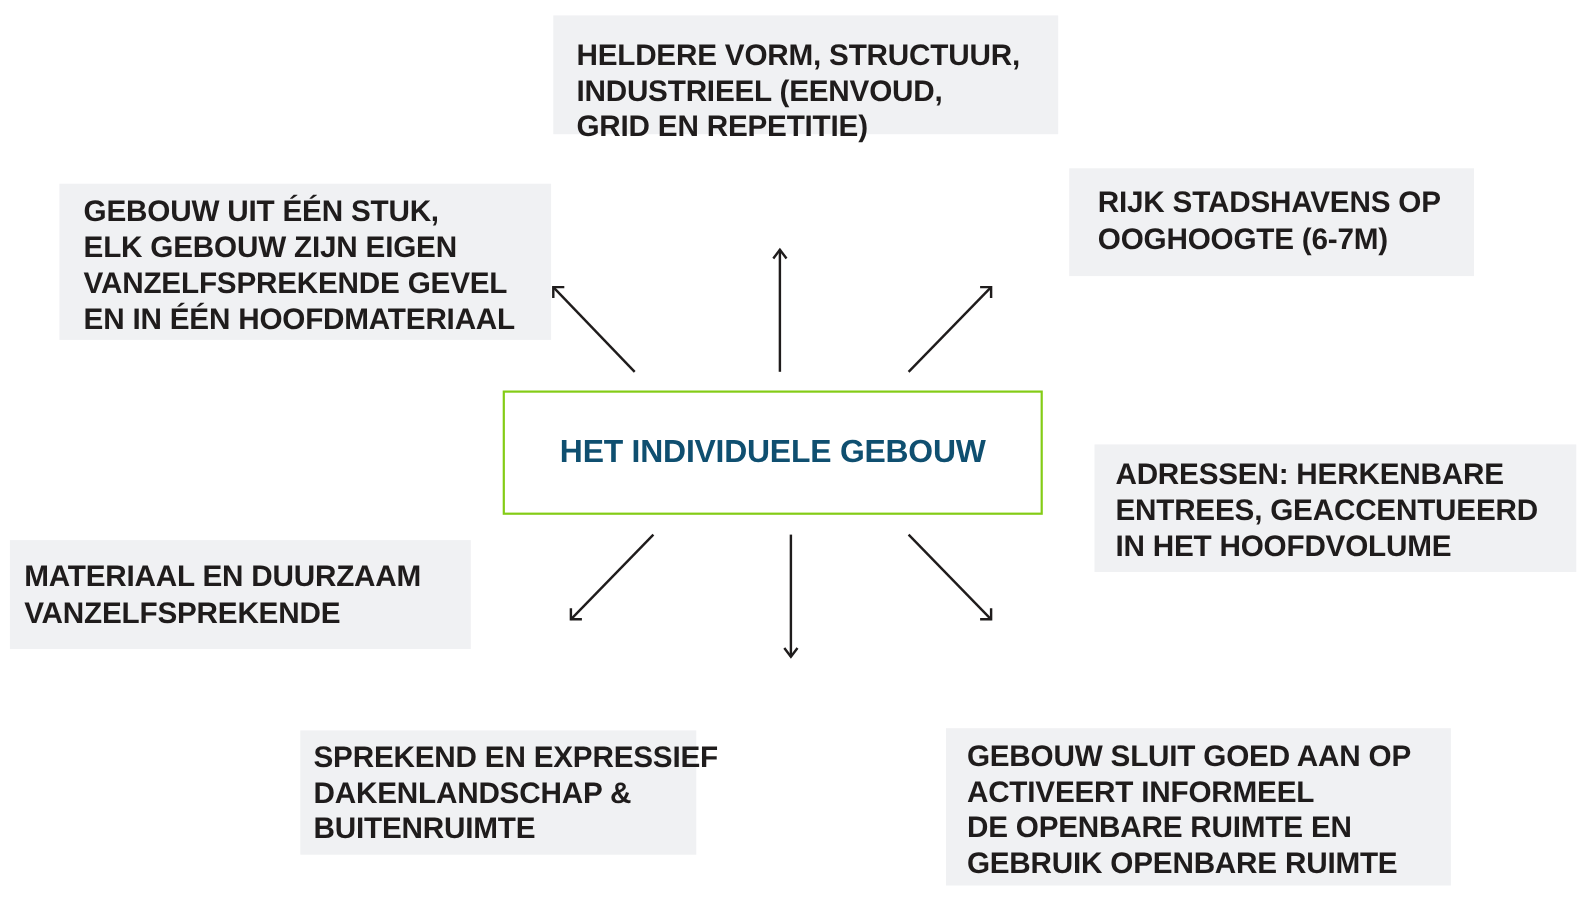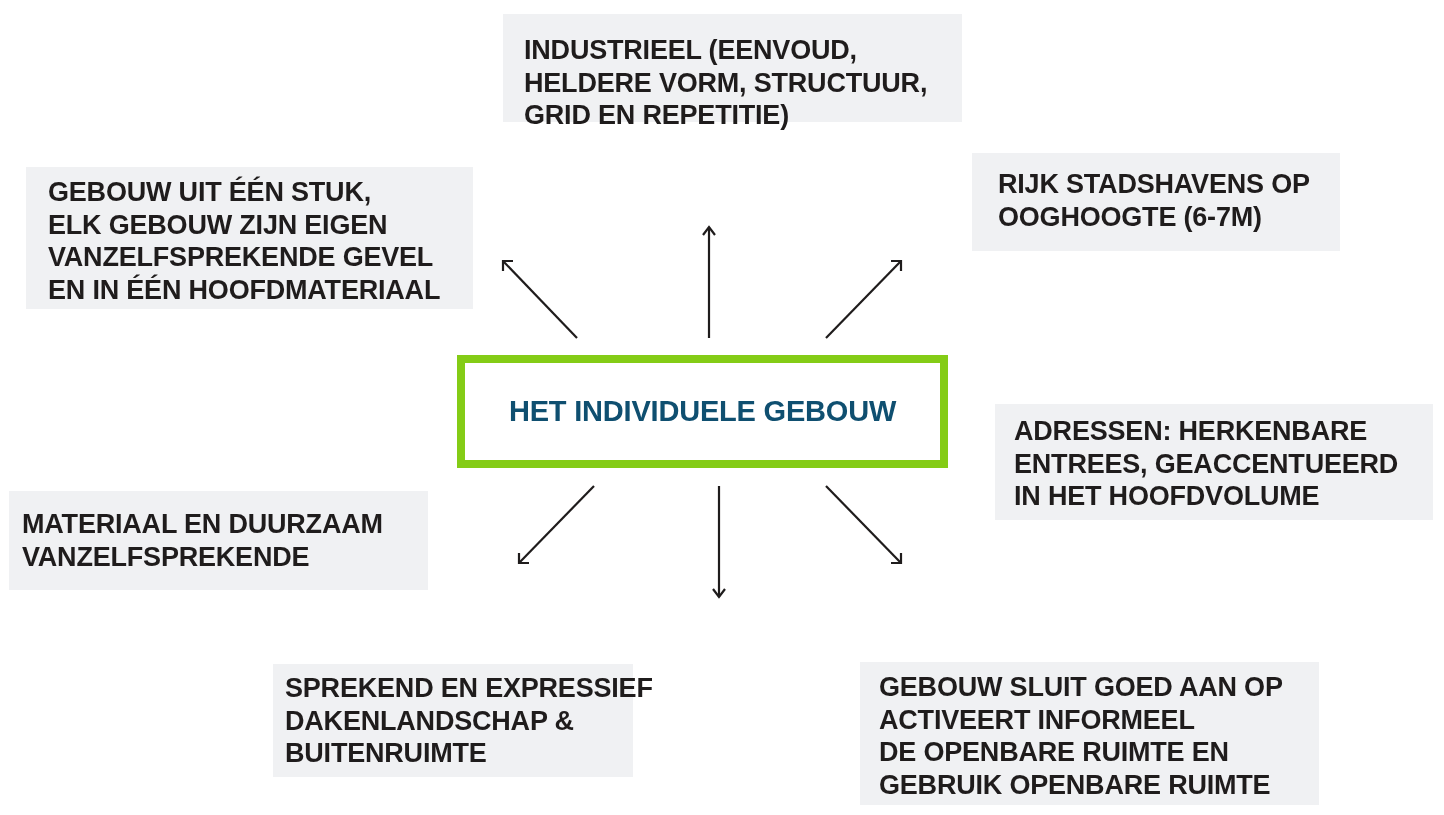--- a/index.html
+++ b/index.html
@@ -13,21 +13,21 @@
       font-size: 27px;
       line-height: 32.5px;
       box-sizing: border-box;
       letter-spacing: -0.2px;
     }
     .card .line { display: block; white-space: nowrap; }
     .center {
       position: absolute;
       left: 457px; top: 355px; width: 491px; height: 113px;
       box-sizing: border-box;
-      border: 8px solid #84cc16;
+      border: 2px solid #84cc16;
       background: #ffffff;
       display: flex; align-items: center; justify-content: center;
       color: #0f4f70;
       font-weight: bold;
       font-size: 29px;
       letter-spacing: -0.2px;
     }
     svg.arrows { position: absolute; left: 0; top: 0; }
   </style>
 </head>
@@ -60,26 +60,26 @@
       <polyline points="891,563 901,563 901,553"></polyline>
     </g>
   </g>
 </svg>
 
 <div class="center">
   <span>HET INDIVIDUELE GEBOUW</span>
 </div>
 
 <div class="card" style="left:503px; top:14px; width:459px; height:108px; padding:20px 0 0 21px;">
+  <span class="line">HELDERE VORM, STRUCTUUR,</span>
   <span class="line">INDUSTRIEEL (EENVOUD,</span>
-  <span class="line">HELDERE VORM, STRUCTUUR,</span>
   <span class="line">GRID EN REPETITIE)</span>
 </div>
 
-<div class="card" style="left:26px; top:167px; width:447px; height:142px; padding:9px 0 0 22px;">
+<div class="card" style="left:54px; top:167px; width:447px; height:142px; padding:9px 0 0 22px;">
   <span class="line">GEBOUW UIT ÉÉN STUK,</span>
   <span class="line">ELK GEBOUW ZIJN EIGEN</span>
   <span class="line">VANZELFSPREKENDE GEVEL</span>
   <span class="line">EN IN ÉÉN HOOFDMATERIAAL</span>
 </div>
 
 <div class="card" style="left:972px; top:153px; width:368px; height:98px; padding:15px 0 0 26px;">
   <span class="line">RIJK STADSHAVENS OP</span>
   <span class="line">OOGHOOGTE (6-7M)</span>
 </div>

